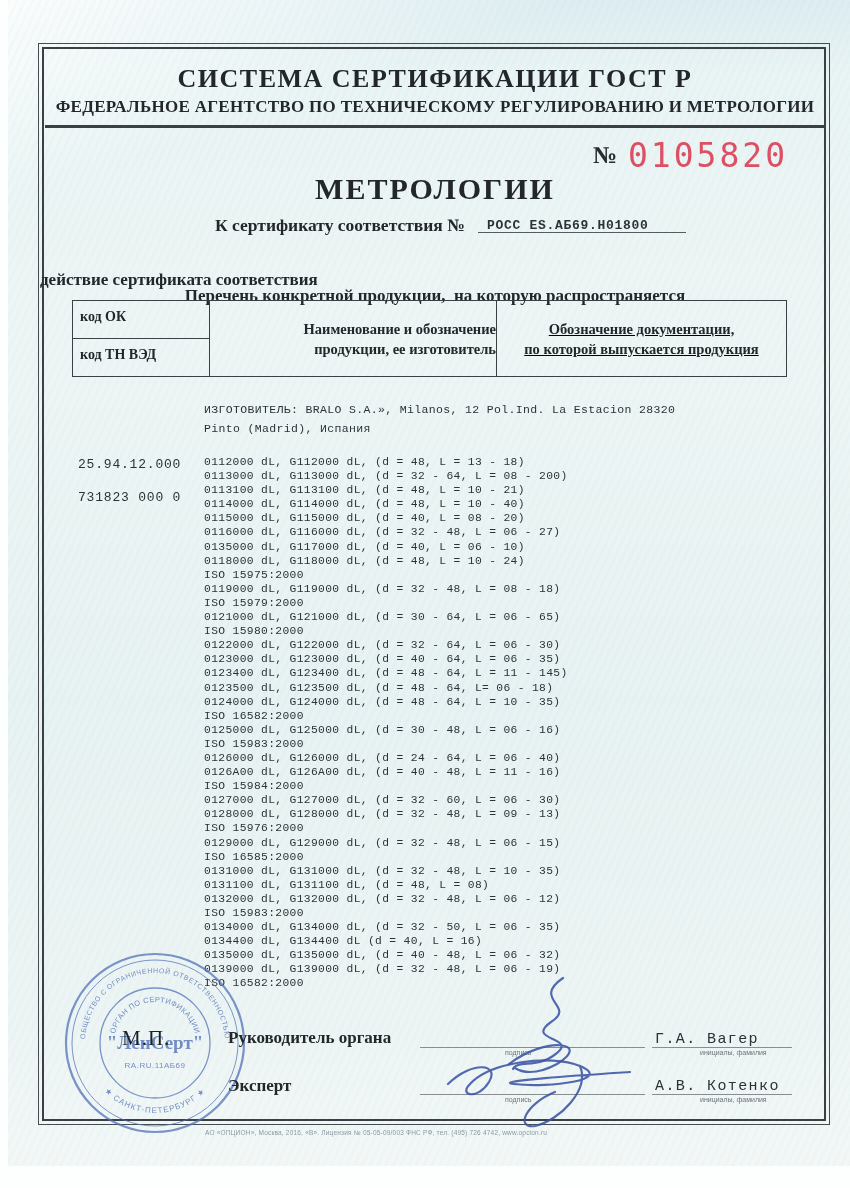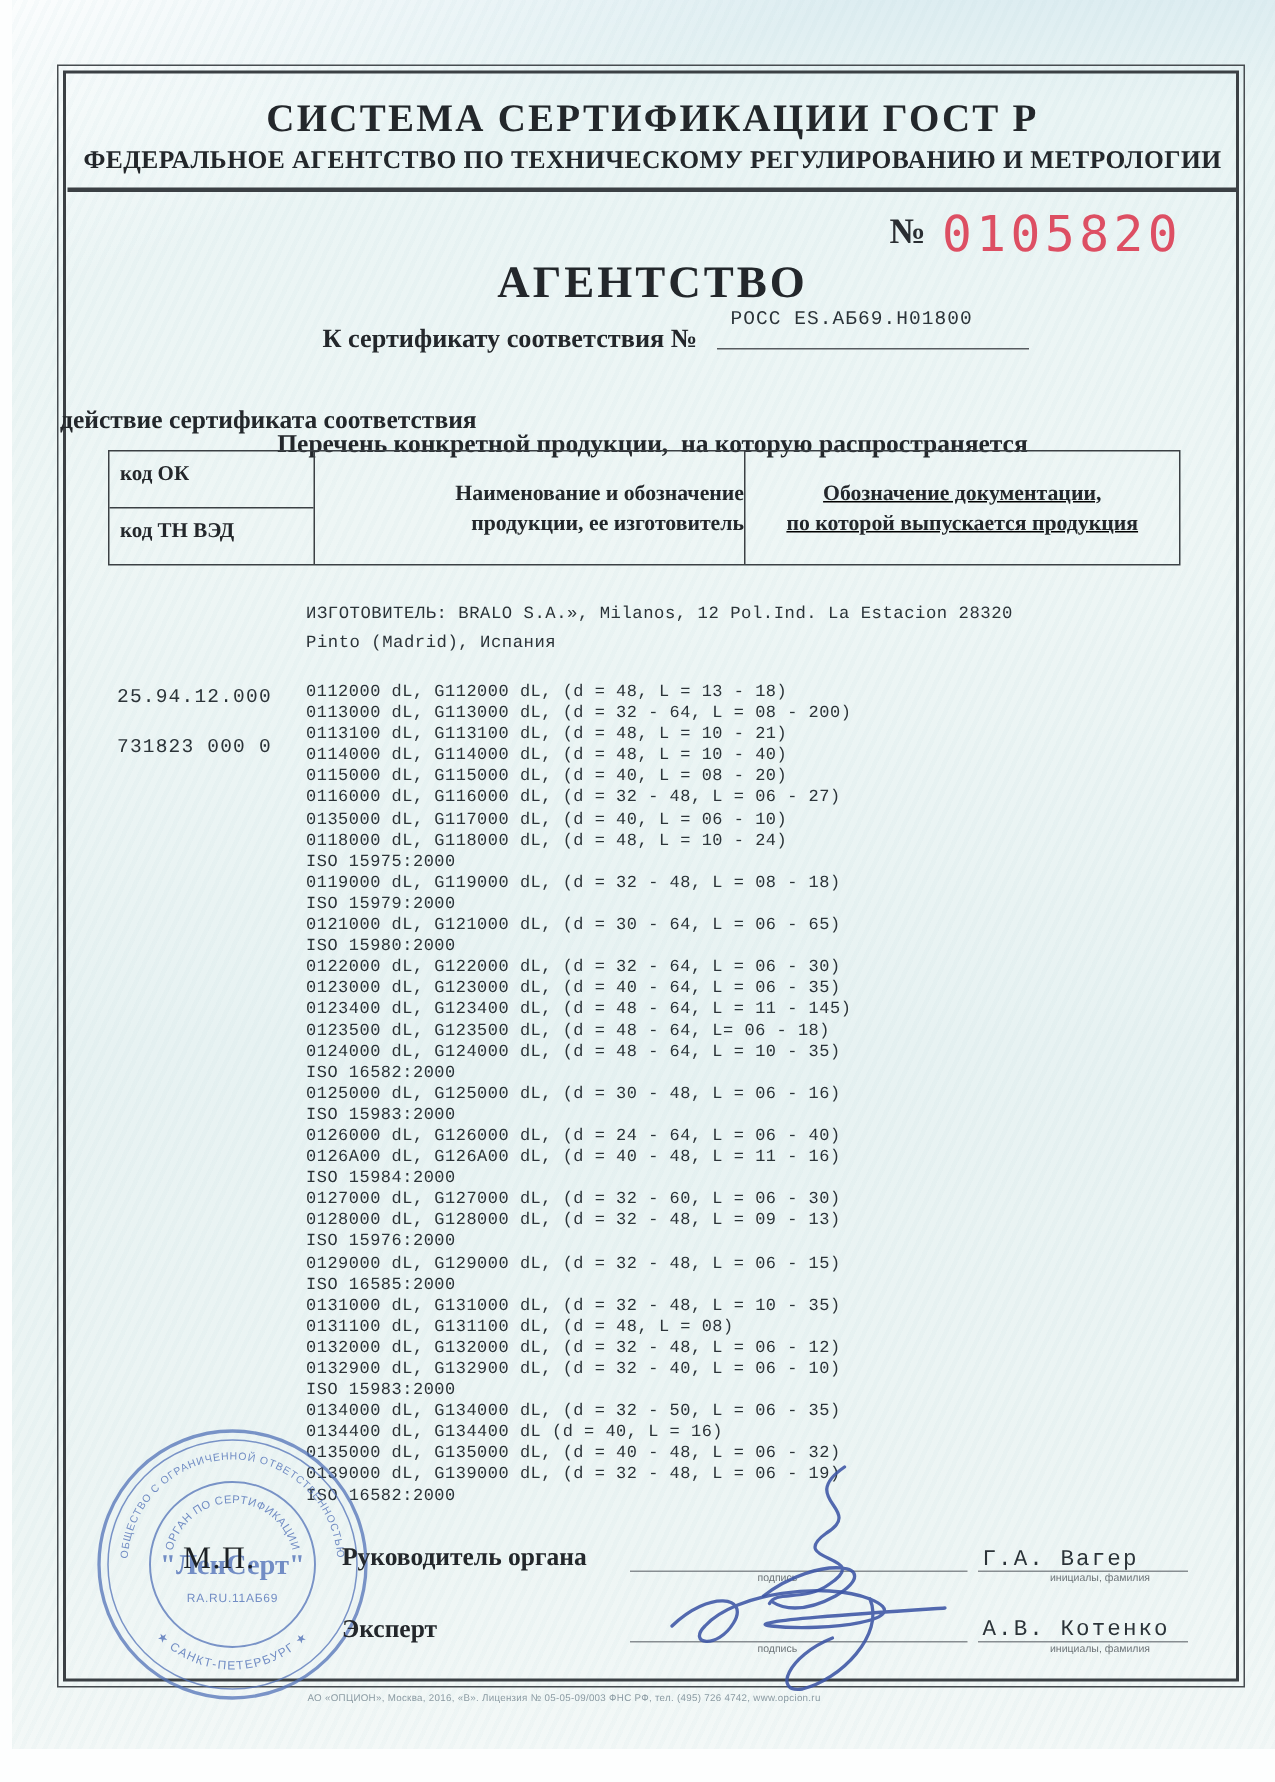--- a/index.html
+++ b/index.html
@@ -29,21 +29,21 @@
   .sys-title { left:40px; top:64px; width:790px; text-align:center; font-size:26px; font-weight:bold; letter-spacing:1.5px; color:#23272b; }
   .agency   { left:45px; top:97px; width:780px; text-align:center; font-size:17px; font-weight:bold; letter-spacing:.3px; color:#23272b; }
   .head-rule { position:absolute; left:45px; top:125px; width:780px; height:3px; background:#3b4044; }
 
   .form-no-label { left:593px; top:142px; font-size:24px; font-weight:bold; color:#2a2e32; }
   .form-no { left:628px; top:136px; font-family:"DejaVu Sans Mono", monospace; font-size:33px; letter-spacing:3px; color:#dd4f63; }
 
   .appendix { left:40px; top:172px; width:790px; text-align:center; font-size:30px; font-weight:bold; letter-spacing:2px; color:#23272b; }
 
   .to-cert-label { left:215px; top:215px; font-size:17.5px; font-weight:bold; color:#23272b; }
-  .cert-no { left:487px; top:205px; font-family:"Liberation Mono", monospace; font-size:13px; letter-spacing:.7px; color:#2c3338; }
+  .cert-no { left:487px; top:218px; font-family:"Liberation Mono", monospace; font-size:13px; letter-spacing:.7px; color:#2c3338;font-weight:bold; }
   .cert-underline { position:absolute; left:478px; top:232px; width:208px; height:1px; background:#565b5f; }
 
   .subtitle1 { left:40px; top:248px; width:790px; text-align:center; font-size:17px; font-weight:bold; color:#23272b;margin-top:38px; }
   .subtitle2 { left:40px; top:270px; width:790px; font-size:17px; font-weight:bold; color:#23272b; }
 
   
   .tbl { position:absolute; left:72px; top:300px; width:715px; height:77px; border:1.5px solid #3b4044; display:flex; }
   .tbl .c1 { width:137px; border-right:1.5px solid #3b4044; position:relative; }
   .tbl .c2 { width:287px; border-right:1.5px solid #3b4044; display:flex; flex-direction:column; justify-content:center; text-align:right; }
   .tbl .c3 { flex:1; display:flex; flex-direction:column; justify-content:center; text-align:center;text-decoration:underline; }
@@ -98,21 +98,21 @@
     <div class="frame-inner"></div>
   </div>
 
   <div class="t sys-title">СИСТЕМА СЕРТИФИКАЦИИ ГОСТ Р</div>
   <div class="t agency">ФЕДЕРАЛЬНОЕ АГЕНТСТВО ПО ТЕХНИЧЕСКОМУ РЕГУЛИРОВАНИЮ И МЕТРОЛОГИИ</div>
   <div class="head-rule"></div>
 
   <div class="t form-no-label">№</div>
   <div class="t form-no">0105820</div>
 
-  <div class="t appendix">АГЕНТСТВО</div>
+  <div class="t appendix">МЕТРОЛОГИИ</div>
 
   <div class="t to-cert-label">К сертификату соответствия №</div>
   <div class="t cert-no mono">РОСС ES.АБ69.Н01800</div>
   <div class="cert-underline"></div>
 
   <div class="t subtitle1">Перечень конкретной продукции,  на которую распространяется</div>
   <div class="t subtitle2">действие сертификата соответствия</div>
 
   <div class="tbl">
     <div class="c1">
@@ -162,21 +162,20 @@
       <div class="product-line">0126A00 dL, G126A00 dL, (d = 40 - 48, L = 11 - 16)</div>
       <div class="product-line">ISO 15984:2000</div>
       <div class="product-line">0127000 dL, G127000 dL, (d = 32 - 60, L = 06 - 30)</div>
       <div class="product-line">0128000 dL, G128000 dL, (d = 32 - 48, L = 09 - 13)</div>
       <div class="product-line">ISO 15976:2000</div>
       <div class="product-line">0129000 dL, G129000 dL, (d = 32 - 48, L = 06 - 15)</div>
       <div class="product-line">ISO 16585:2000</div>
       <div class="product-line">0131000 dL, G131000 dL, (d = 32 - 48, L = 10 - 35)</div>
       <div class="product-line">0131100 dL, G131100 dL, (d = 48, L = 08)</div>
       <div class="product-line">0132000 dL, G132000 dL, (d = 32 - 48, L = 06 - 12)</div>
-      <div class="product-line">0132900 dL, G132900 dL, (d = 32 - 40, L = 06 - 10)</div>
       <div class="product-line">ISO 15983:2000</div>
       <div class="product-line">0134000 dL, G134000 dL, (d = 32 - 50, L = 06 - 35)</div>
       <div class="product-line">0134400 dL, G134400 dL (d = 40, L = 16)</div>
       <div class="product-line">0135000 dL, G135000 dL, (d = 40 - 48, L = 06 - 32)</div>
       <div class="product-line">0139000 dL, G139000 dL, (d = 32 - 48, L = 06 - 19)</div>
       <div class="product-line">ISO 16582:2000</div>
     </div>
 
   <svg class="stamp" viewBox="0 0 190 190">
     <g stroke="#5272b8" fill="none" opacity="0.85">

